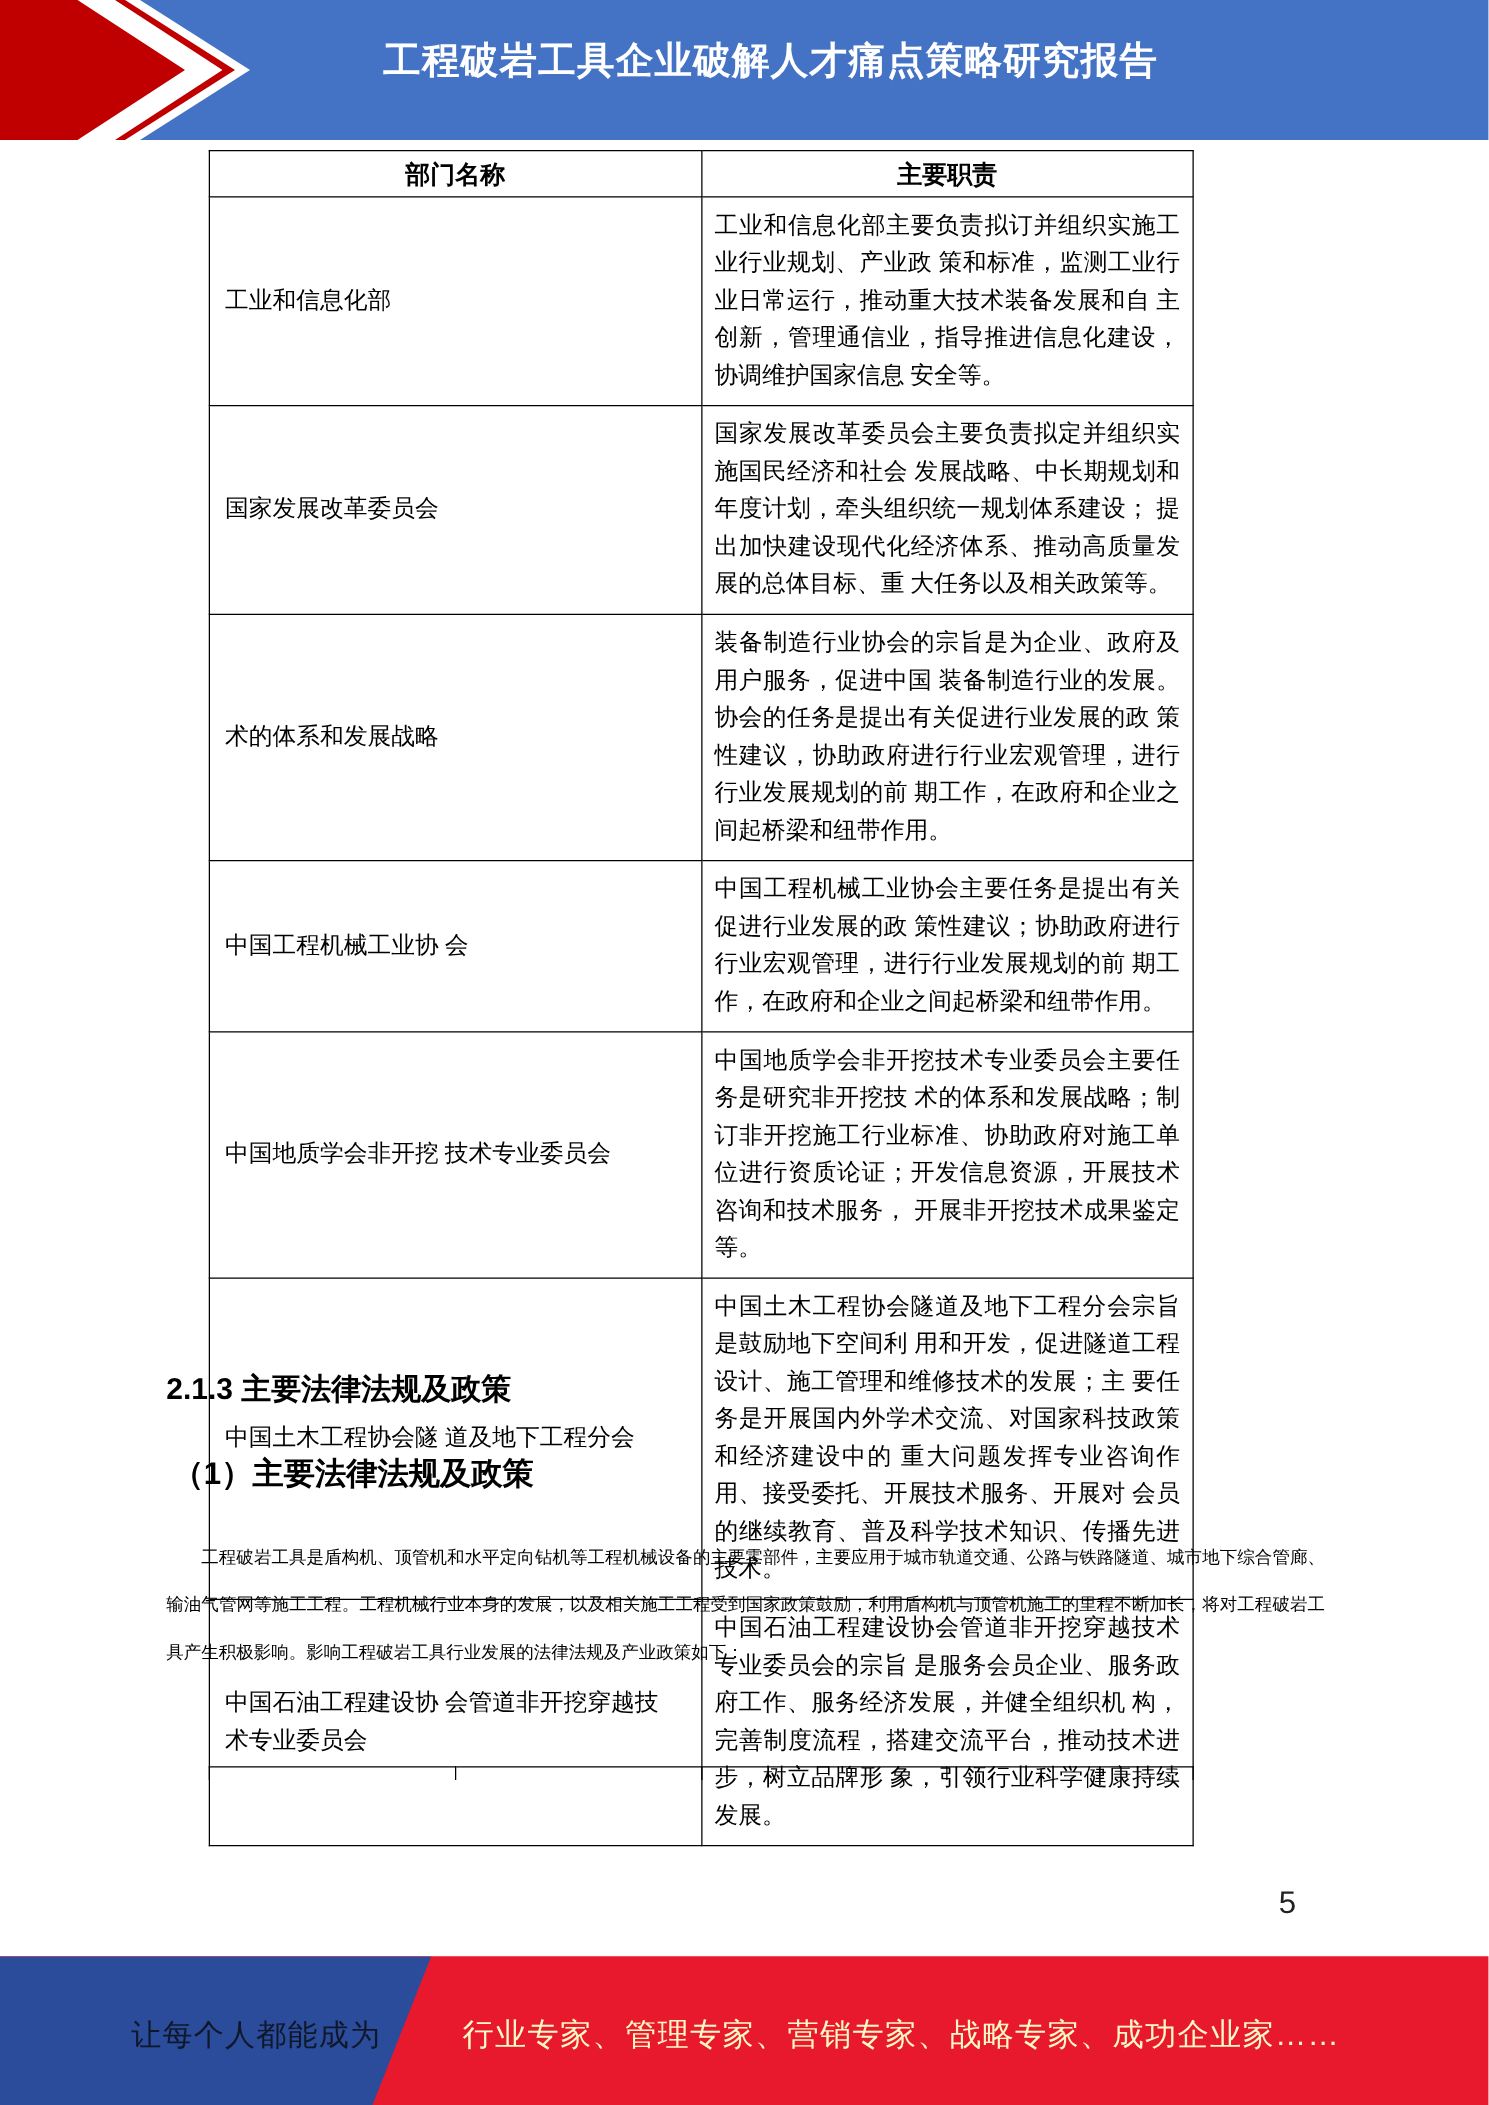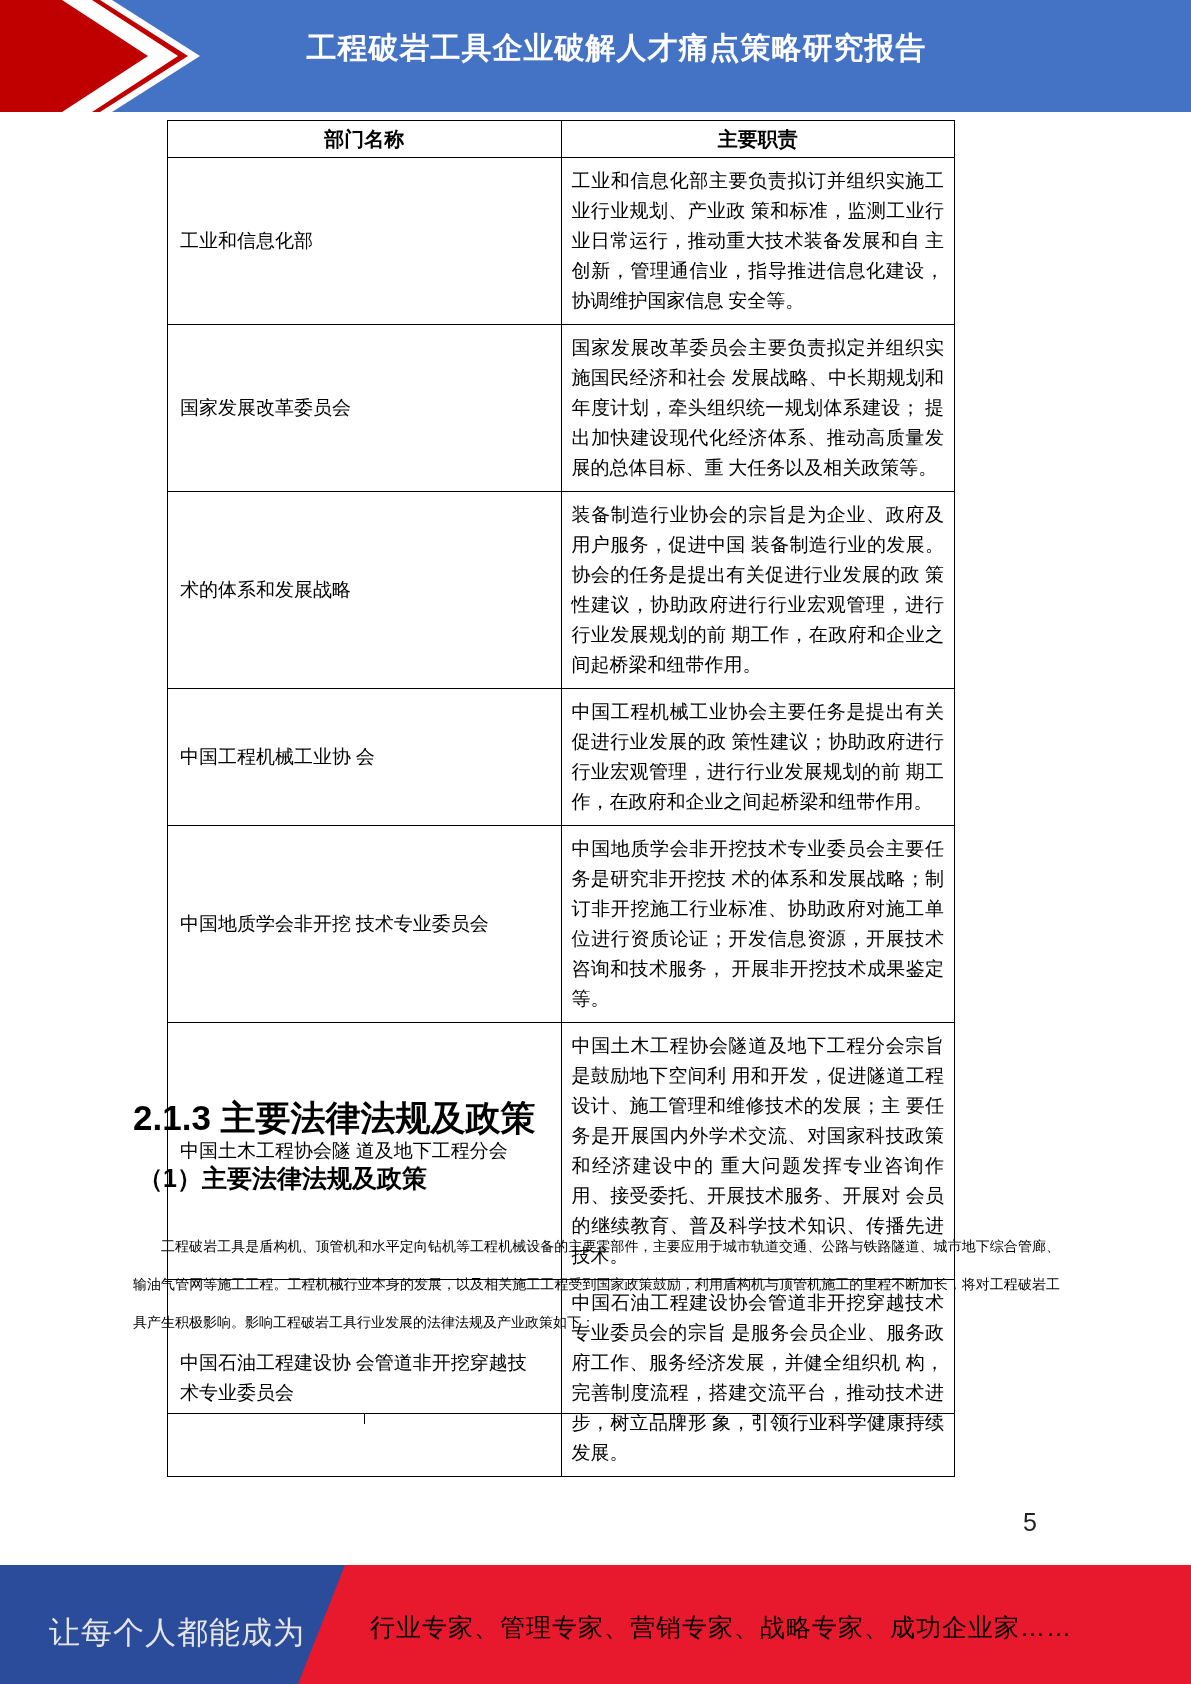--- a/index.html
+++ b/index.html
@@ -82,21 +82,21 @@
   tr.r1 { height: 110px; } tr.r2 { height: 115px; } tr.r3 { height: 117px; }
   tr.r4 { height: 95px; }  tr.r5 { height: 123px; } tr.r6 { height: 148px; }
   tr.r7 { height: 119px; }
 
   
   .section-heading {
     position: absolute;
     left: 133px; top: 1095px;
     font-family: "Liberation Sans", sans-serif;
     font-weight: bold;
-    font-size: 35px;
+    font-size: 24px;
     text-align: center;
   }
   .section-subheading {
     position: absolute;
     left: 138px; top: 1162px;
     font-family: "Liberation Sans", sans-serif;
     font-weight: bold;
     font-size: 25px;
   }
   .body-paragraph {
@@ -145,29 +145,29 @@
     left: 0; top: 0;
     width: 360px; height: 119px;
     background: #2B4C9B;
     clip-path: polygon(0 0, 345px 0, 298px 119px, 0 119px);
   }
   .footer-slogan-left {
     position: absolute;
     left: 0; top: 47px;
     width: 305px;
     text-align: right;
-    color: #e5e5e5;
-    font-size: 31px;
+    color: #0f172a;
+    font-size: 24px;
     font-family: "Liberation Sans", sans-serif;
     letter-spacing: 1px;
   }
   .footer-slogan-right {
     position: absolute;
     left: 370px; top: 46px;
-    color: #000000;
+    color: #fef9c3;
     font-size: 25px;
     font-family: "Liberation Sans", sans-serif;
     letter-spacing: 1px;
   }
 </style>
 </head>
 <body>
 
 <div class="page">
 

